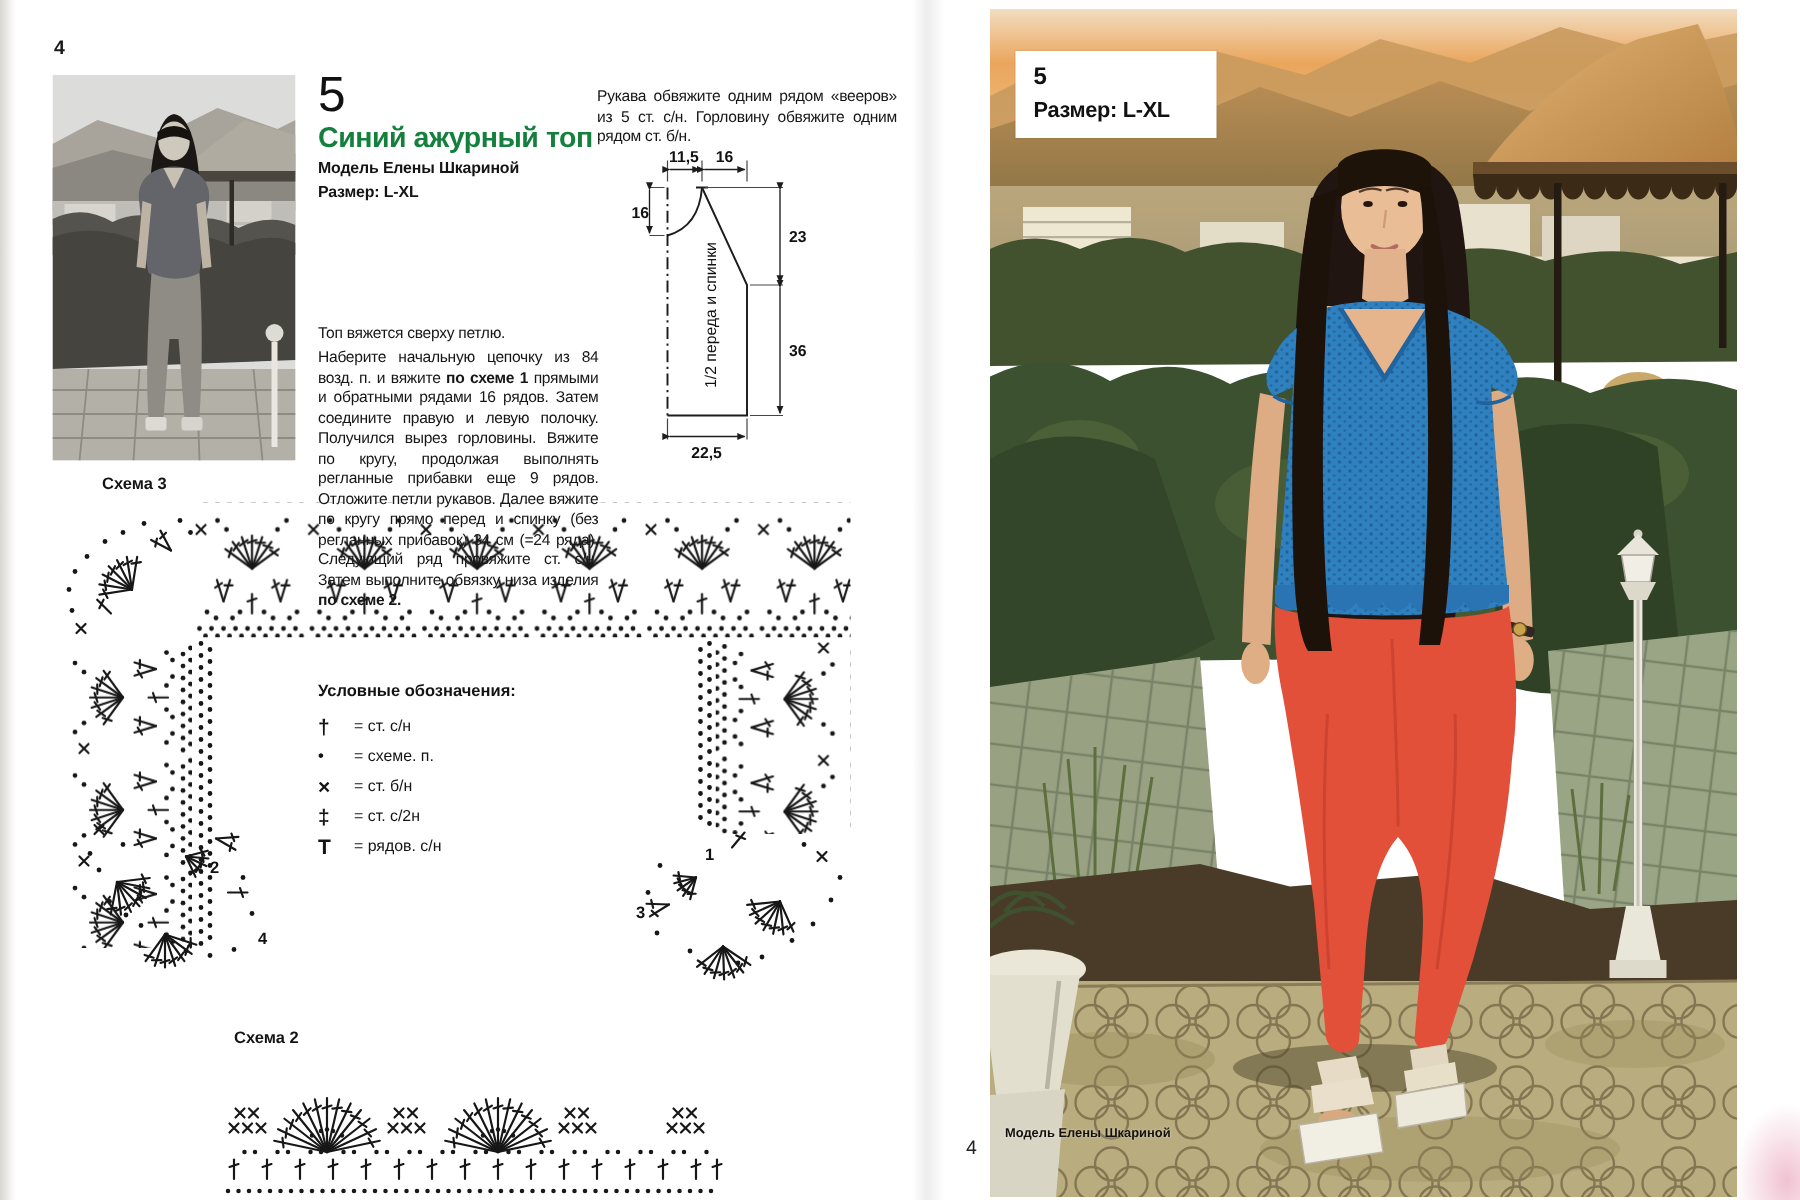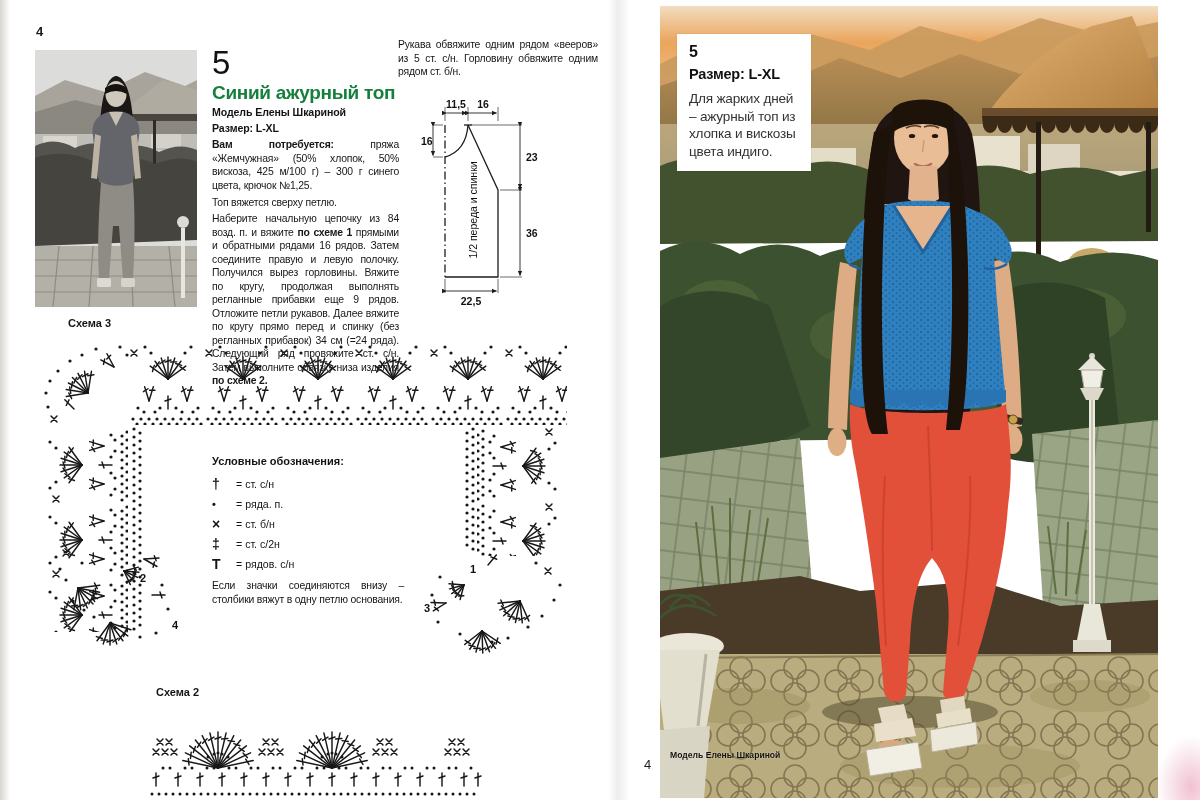--- a/index.html
+++ b/index.html
@@ -12,21 +12,21 @@
   .edge-l{left:0;top:0;width:10px;height:800px;background:linear-gradient(90deg,#d8d6d2,rgba(255,255,255,0));}
   .gutter{left:608px;top:0;width:22px;height:800px;
           background:linear-gradient(90deg,rgba(0,0,0,0) 0%,rgba(0,0,0,.07) 45%,rgba(0,0,0,0) 100%);}
   .pink-smudge{left:1156px;top:735px;width:44px;height:65px;
           background:radial-gradient(ellipse at 80% 80%,rgba(233,160,185,.65),rgba(233,160,185,0) 70%);}
   
   .pagenum{font-size:13px;font-weight:bold;color:#1a1a1a;}
   .bignum{font-size:33px;color:#111;letter-spacing:-1px;}
   .title{font-size:19px;font-weight:bold;letter-spacing:-0.3px;color:#15803d;}
   .sub{font-size:10.6px;font-weight:bold;letter-spacing:-0.1px;}
-  .body-txt{font-size:10.4px;line-height:13.5px;letter-spacing:-0.18px;text-align:justify;color:#161616;}
+  .body-txt{font-size:10.4px;line-height:13.5px;letter-spacing:-0.18px;text-align:justify;color:#161616;margin-top:20px;}
   .body-txt b{letter-spacing:-0.18px;}
   .chart-label{font-size:11px;font-weight:bold;}
   .legend-title{font-size:11px;font-weight:bold;margin-bottom:7px;}
   .lg-row{display:flex;align-items:center;height:20px;font-size:10.6px;}
   .lg-sym{width:24px;font-size:14px;font-weight:bold;line-height:1;}
   .lg-note{font-size:10.4px;line-height:13.5px;letter-spacing:-0.18px;margin-top:5px;text-align:justify;}
   
   svg.chart{stroke:#171717;fill:none;stroke-width:1.45;stroke-linecap:round;stroke-linejoin:round;}
   svg.schem{stroke:#1d1d1d;fill:none;stroke-width:1.3;stroke-linecap:butt;}
   
@@ -73,23 +73,20 @@
         <path d="M66,132 C64,160 62,196 64,228 L74,229 L78,176 L84,176 L88,229 L98,228 C100,196 100,160 98,132 C88,137 76,137 66,132 Z" fill="#8f8c85"></path>
         <rect x="62" y="228" width="14" height="9" rx="2" fill="#dcdad2"></rect>
         <rect x="86" y="228" width="14" height="9" rx="2" fill="#d6d4cc"></rect>
       </g>
     </svg>
 
     <div class="abs bignum" style="left:212px;top:44px;">5</div>
     <div class="abs title" style="left:212px;top:82px;width:190px;">Синий ажурный топ</div>
     <div class="abs sub" style="left:212px;top:106px;">Модель Елены Шкариной</div>
     <div class="abs sub" style="left:212px;top:122px;">Размер: L-XL</div>
-    <div class="abs body-txt" style="left:212px;top:138px;width:187px;">
-      <b>Вам потребуется:</b><span> пряжа «Жемчужная» (50% хлопок, 50% вискоза, 425 м/100 г) – 300 г синего цвета, крючок №1,25.</span>
-    </div>
     <div class="abs body-txt" style="left:212px;top:196px;width:187px;">Топ вяжется сверху петлю.</div>
     <div class="abs body-txt" style="left:212px;top:212px;width:187px;">
       <span>Наберите начальную цепочку из 84 возд. п. и вяжите </span><b>по схеме 1</b><span> прямыми и обратными рядами 16 рядов. Затем соедините правую и левую полочку. Получился вырез горловины. Вяжите по кругу, продолжая выполнять регланные прибавки еще 9 рядов. Отложите петли рукавов. Далее вяжите по кругу прямо перед и спинку (без регланных прибавок) 34 см (=24 ряда). Следующий ряд провяжите ст. с/н. Затем выполните обвязку низа изделия </span><b>по схеме 2.</b>
     </div>
 
     <div class="abs body-txt" style="left:398px;top:38px;width:200px;">Рукава обвяжите одним рядом «вееров» из 5 ст. с/н. Горловину обвяжите одним рядом ст. б/н.</div>
 
     <svg class="abs schem" style="left:420px;top:95px;" width="200" height="215" viewBox="0 0 200 215">
       <defs>
         <marker id="ah" markerWidth="7" markerHeight="7" refX="5.5" refY="3" orient="auto">
@@ -297,35 +294,34 @@
     </svg>
 
     <div class="abs" style="left:212px;top:455px;width:192px;">
       <div class="legend-title">Условные обозначения:</div>
       <div class="lg-row">
         <span class="lg-sym">†</span>
         <span>=  ст. с/н</span>
       </div>
       <div class="lg-row">
         <span class="lg-sym" style="font-size:11px;">•</span>
-        <span>=  ряда. п.</span>
+        <span>=  схеме. п.</span>
       </div>
       <div class="lg-row">
         <span class="lg-sym">×</span>
         <span>=  ст. б/н</span>
       </div>
       <div class="lg-row">
         <span class="lg-sym">‡</span>
         <span>=  ст. с/2н</span>
       </div>
       <div class="lg-row">
         <span class="lg-sym">T</span>
         <span>=  рядов. с/н</span>
       </div>
-      <div class="lg-note">Если значки соединяются внизу – столбики вяжут в одну петлю основания.</div>
     </div>
 
     <div class="abs chart-label" style="left:156px;top:686px;">Схема 2</div>
 
     <svg class="abs chart" style="left:148px;top:700px;" width="335" height="98" viewBox="0 0 335 98">
       <defs>
         <g id="sp36">
             <line x1="0" y1="0" x2="0" y2="-36"></line>
             <line x1="-3" y1="-29" x2="3" y2="-31"></line>
           </g>
@@ -639,21 +635,20 @@
         <ellipse cx="28" cy="640" rx="36" ry="13" fill="#eae6d8"></ellipse>
         <path d="M-6,644 L60,644 L46,724 L4,724 Z" fill="#e3dfcf"></path>
         <path d="M46,648 L38,720" stroke="#b9b4a2" stroke-width="3"></path>
         <path d="M0,724 L50,720 L44,792 L0,792 Z" fill="#d9d5c5"></path>
       </g>
     </svg>
 
     <div class="abs info-card" style="left:60px;top:34px;width:110px;">
       <div class="card-num">5</div>
       <div class="card-size">Размер: L-XL</div>
-      <div class="card-desc">Для жарких дней – ажурный топ из хлопка и вискозы цвета индиго.</div>
     </div>
 
     <div class="abs photo-caption" style="left:53px;top:750px;">Модель Елены Шкариной</div>
     <div class="abs rp-num" style="left:27px;top:757px;">4</div>
   </div>
 
   <div class="abs edge-l"></div>
   <div class="abs gutter"></div>
   <div class="abs pink-smudge"></div>
 </div>

